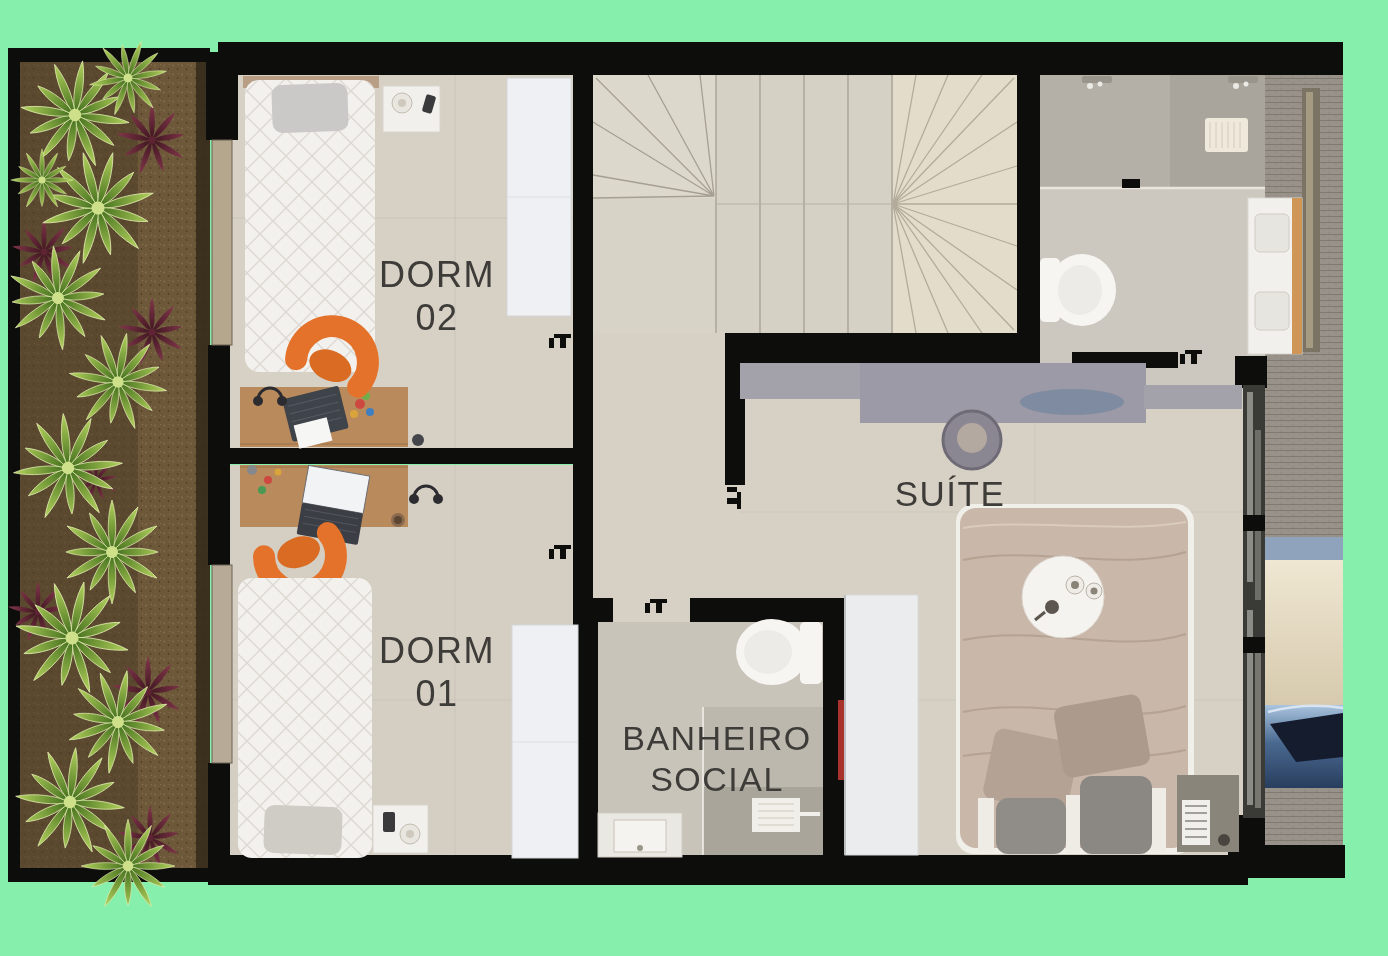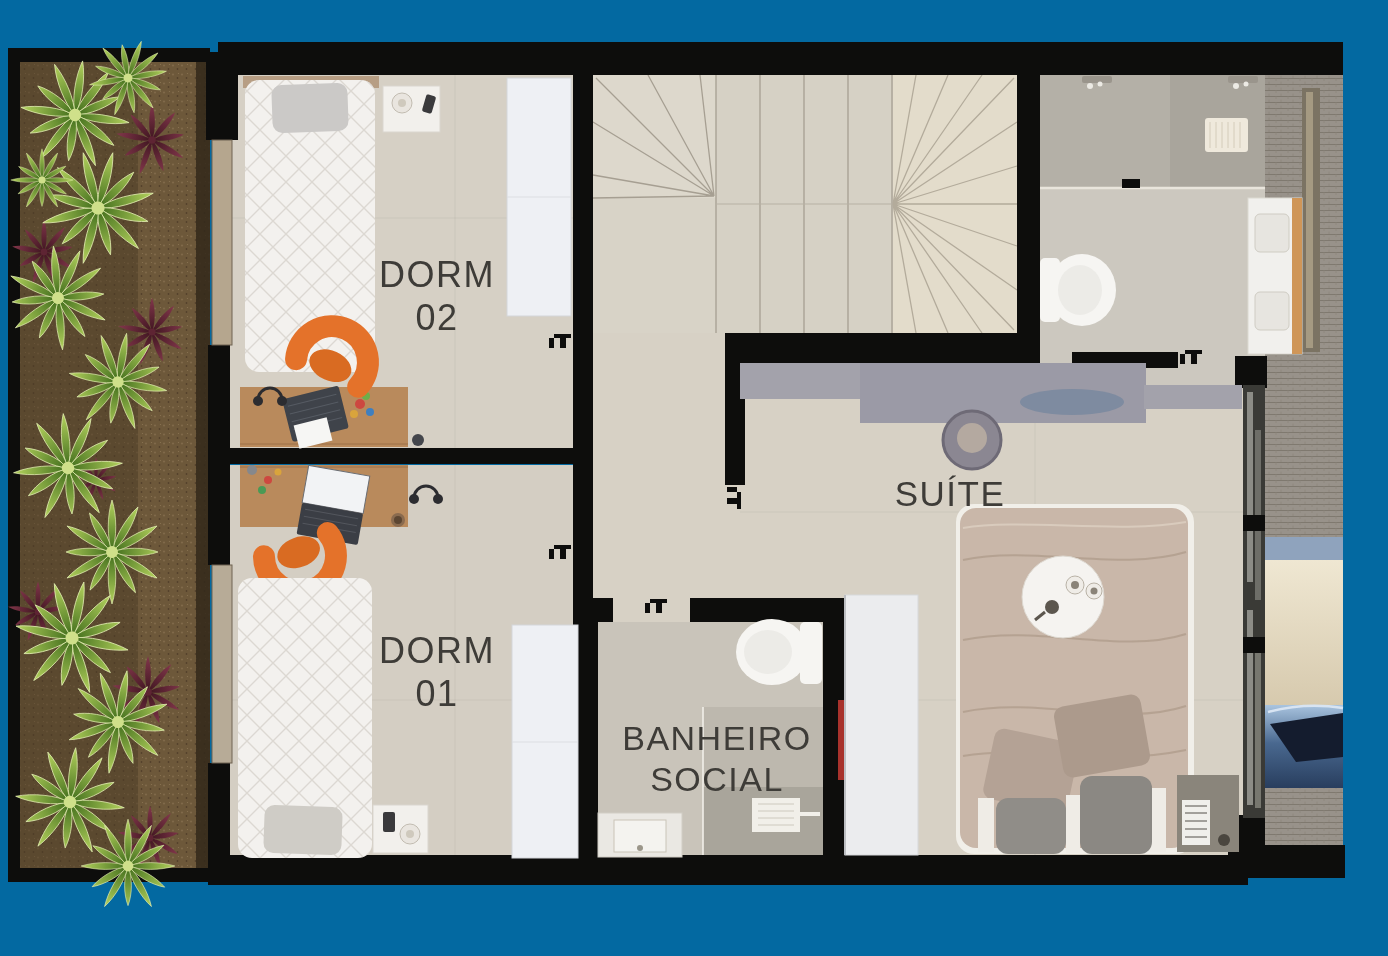--- a/index.html
+++ b/index.html
@@ -1,16 +1,16 @@
 <!DOCTYPE html>
 <html><head>
 <meta charset="utf-8">
 <style>
   html,body{margin:0;padding:0;background:#ffffff;}
-  .page{position:relative;width:1388px;height:956px;background:#0369a1;overflow:hidden;
+  .page{position:relative;width:1388px;height:956px;background:#86efac;overflow:hidden;
         font-family:"Liberation Sans",sans-serif;}
   svg{position:absolute;left:0;top:0;}
   text.room-label{fill:#3e3c38;letter-spacing:1.5px;font-weight:400;
         font-family:"Liberation Sans",sans-serif;}
 </style>
 </head>
 <body>
 
 <div class="page">
 <svg width="1388" height="956" viewBox="0 0 1388 956">

